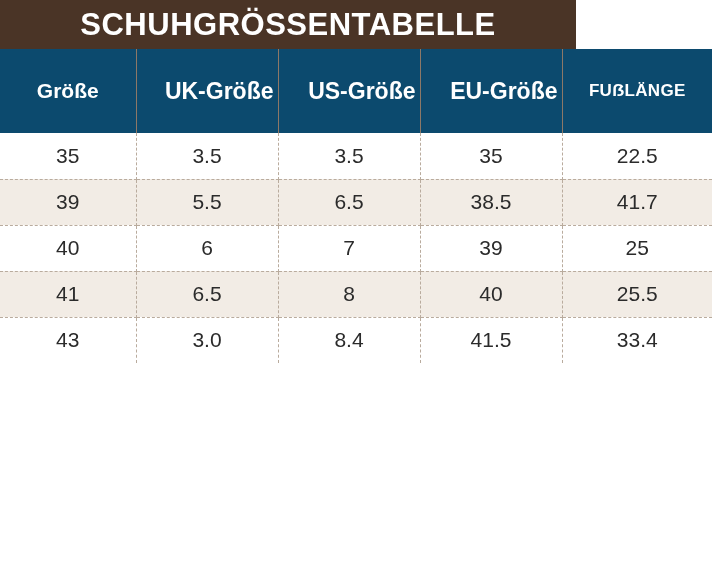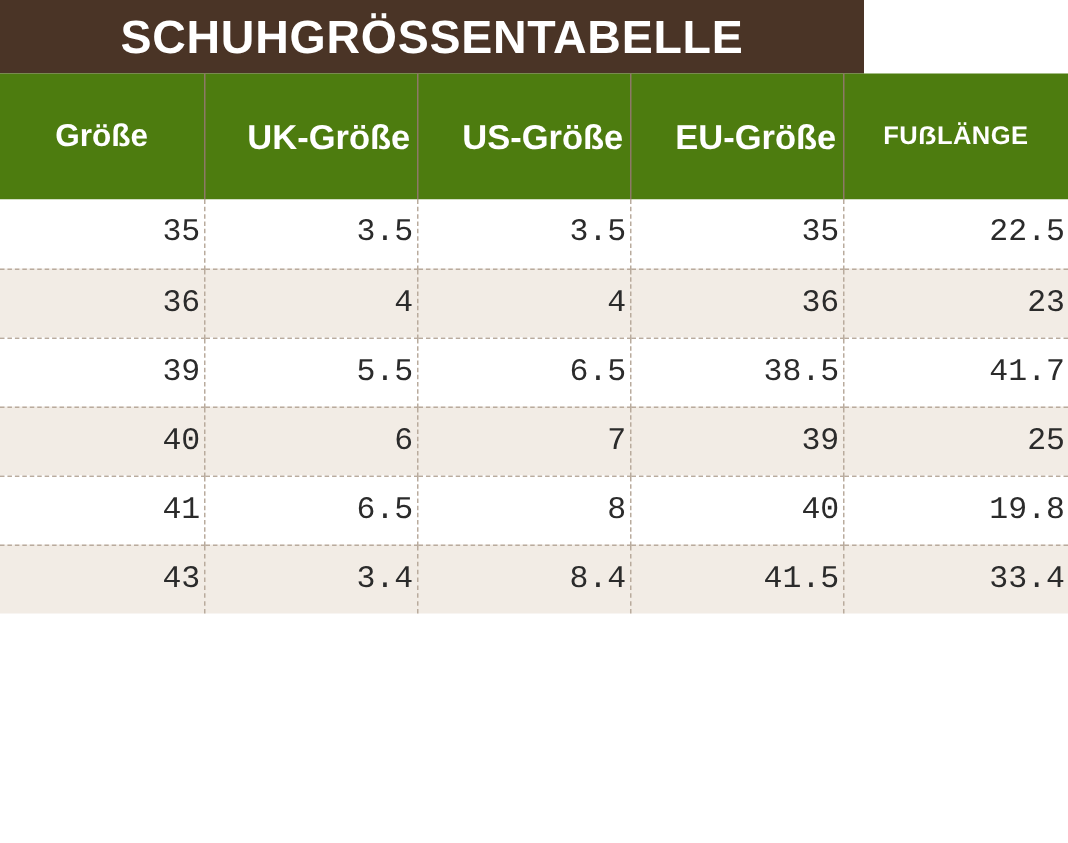--- a/index.html
+++ b/index.html
@@ -31,50 +31,49 @@
     line-height: 49px;
     white-space: nowrap;
     overflow: hidden;
   }
   table {
     border-collapse: collapse;
     table-layout: fixed;
     width: 712px;
   }
   thead th {
-    background: #4d7c0f;
+    background: #0c4a6e;
     color: #ffffff;
     font-weight: bold;
     text-align: center;
     vertical-align: middle;
     height: 84px;
     padding: 0 4px;
     box-sizing: border-box;
     border-right: 1px solid #8d7867;
     line-height: 1.15;
   }
   thead th:last-child {
     border-right: none;
     margin-top: 40px;
   }
   th.col-groesse { font-size: 21px; }
   th.col-uk, th.col-us, th.col-eu { font-size: 23px; text-align: right; }
   th.col-fuss { font-size: 17px; letter-spacing: 0.3px; }
 
   tbody td {
-    text-align: right;
+    text-align: center;
     vertical-align: middle;
     height: 46px;
     font-size: 21px;
     color: #2b2b2b;
     border-right: 1px dashed #b9ab9d;
     border-bottom: 1px dashed #b9ab9d;
     box-sizing: border-box;
     padding: 0 2px;
-    font-family: Liberation Mono, monospace;
   }
   tbody td:last-child {
     border-right: none;
   }
   tbody tr:nth-child(odd) td {
     background: #ffffff;
   }
   tbody tr:nth-child(even) td {
     background: #f2ece5;
   }
@@ -112,49 +111,42 @@
     </thead>
     <tbody>
       <tr>
         <td>35</td>
         <td>3.5</td>
         <td>3.5</td>
         <td>35</td>
         <td>22.5</td>
       </tr>
       <tr>
-        <td>36</td>
-        <td>4</td>
-        <td>4</td>
-        <td>36</td>
-        <td>23</td>
-      </tr>
-      <tr>
         <td>39</td>
         <td>5.5</td>
         <td>6.5</td>
         <td>38.5</td>
         <td>41.7</td>
       </tr>
       <tr>
         <td>40</td>
         <td>6</td>
         <td>7</td>
         <td>39</td>
         <td>25</td>
       </tr>
       <tr>
         <td>41</td>
         <td>6.5</td>
         <td>8</td>
         <td>40</td>
-        <td>19.8</td>
+        <td>25.5</td>
       </tr>
       <tr>
         <td>43</td>
-        <td>3.4</td>
+        <td>3.0</td>
         <td>8.4</td>
         <td>41.5</td>
         <td>33.4</td>
       </tr>
     </tbody>
   </table>
 </div>
 
 </body></html>

